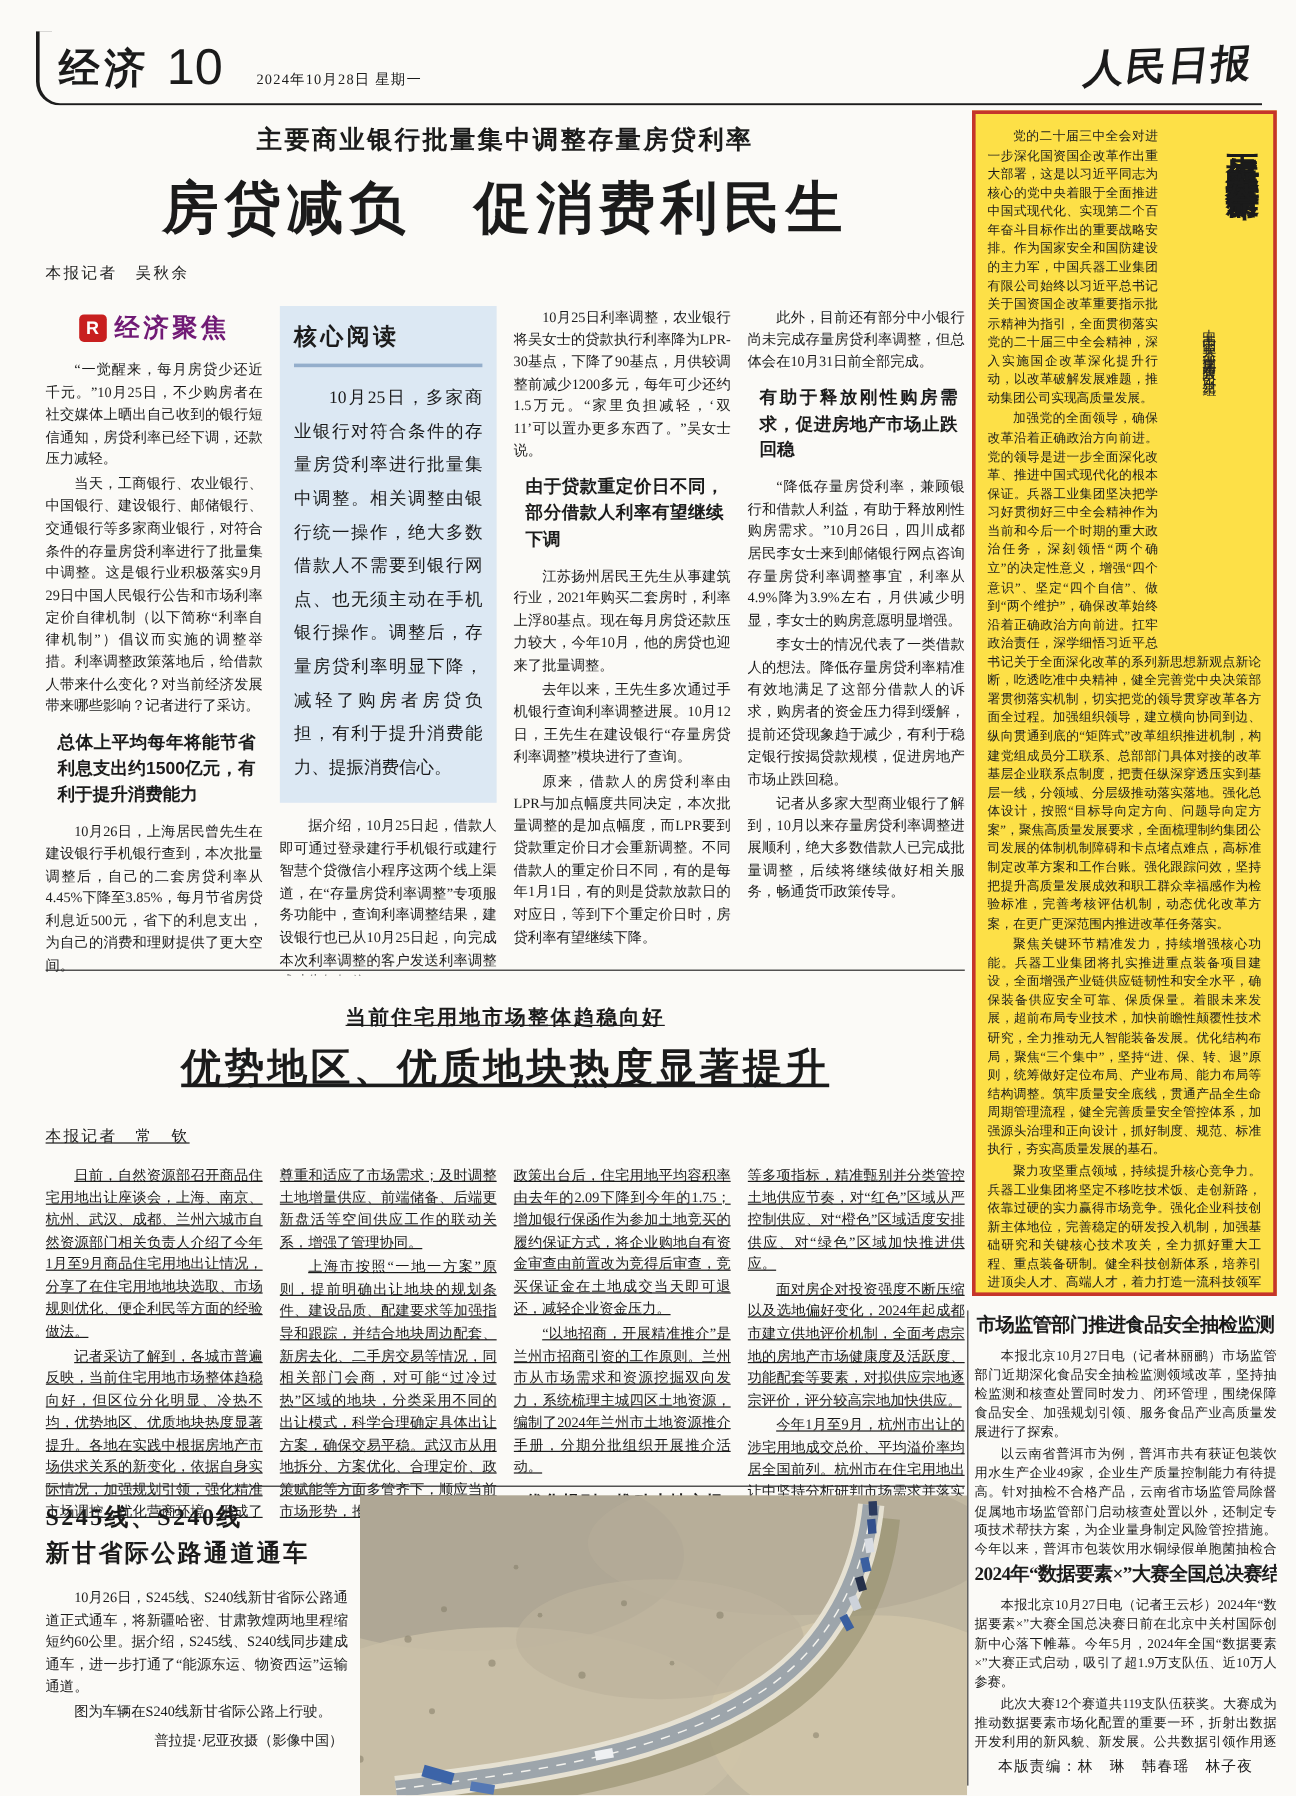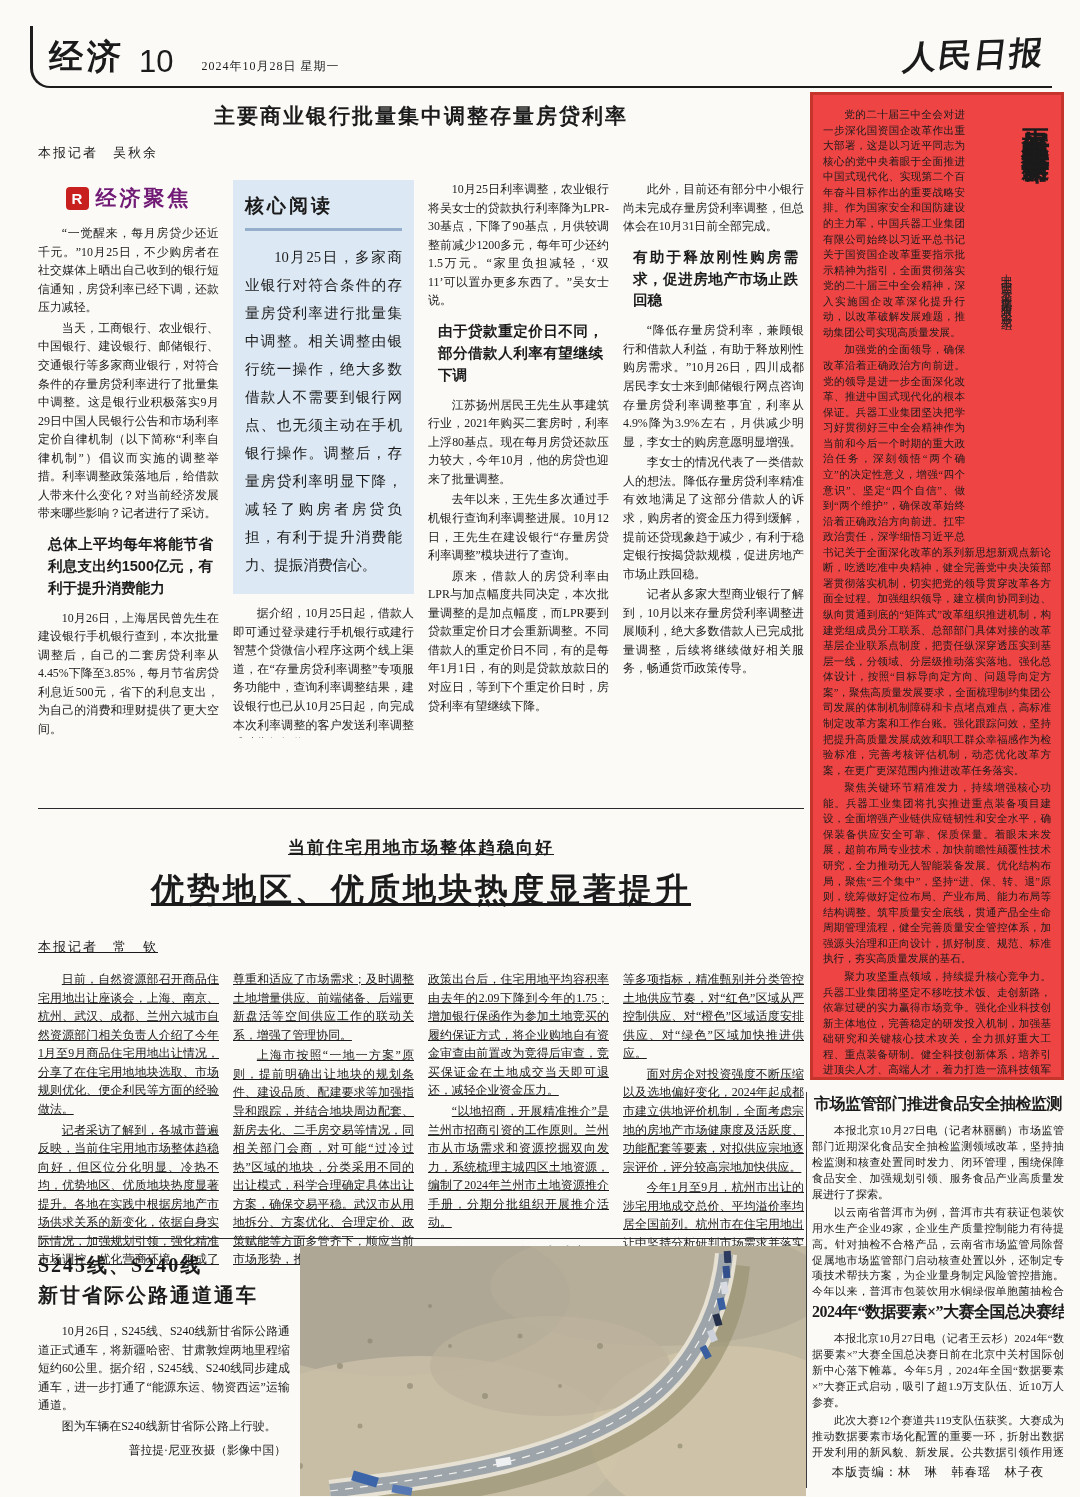--- a/index.html
+++ b/index.html
@@ -12,21 +12,21 @@
     overflow:hidden;
   }
   
   .header {
     position:absolute; left:30px; top:26px; width:1022px; height:62px;
     border-left:3px solid #1c1c1c; border-bottom:2px solid #1c1c1c;
     border-bottom-left-radius:20px;
     display:flex; align-items:flex-end; padding:0 8px 6px 16px;
   }
   .sec-name { font-size:34px; font-weight:700; letter-spacing:4px; }
-  .page-no { font-size:31px; font-weight:500; font-family:"Liberation Sans",sans-serif; margin-left:14px; }
+  .page-no { font-size:42px; font-weight:500; font-family:"Liberation Sans",sans-serif; margin-left:14px; }
   .page-date { font-size:12px; margin-left:28px; margin-bottom:5px; letter-spacing:1px; }
   .masthead { margin-left:auto; font-size:33px; font-weight:700; transform:skewX(-9deg) rotate(-2deg); letter-spacing:2px; margin-bottom:2px; }
 
   
   .bp { font-size:11.9px; line-height:1.56; text-align:justify; text-indent:2em; margin-bottom:2px; }
   .colsub {
     font-family:"Liberation Sans",sans-serif; font-size:14.6px; font-weight:700;
     line-height:1.5; text-align:justify; padding:9px 6px 9px 10px;
   }
 
@@ -63,21 +63,21 @@
   
   .road-story { position:absolute; left:38px; top:1250px; width:252px; height:238px; overflow:hidden; }
   .road-title { text-align:left; font-size:20px; font-weight:700; letter-spacing:2px; line-height:1.5; }
   .road-body { margin-top:12px; }
   .road-credit { text-align:right; font-size:11.8px; margin-top:8px; padding-right:4px; }
   .photo-wrap { position:absolute; left:300px; top:1246px; width:506px; height:250px; overflow:hidden; }
 
   
   .party-box {
     position:absolute; left:810px; top:92px; width:254px; height:988px;
-    border:3px solid #c5352b; background:#ef4444;
+    border:3px solid #c5352b; background:#fde047;
     padding:12px 10px 10px 10px; overflow:hidden;
   }
   .party-float { float:right; height:424px; width:86px; display:flex; justify-content:flex-end; }
   .party-attr {
     writing-mode:vertical-rl; font-size:11.5px; letter-spacing:3px;
     margin-top:158px; margin-right:5px; color:#222;
   }
   .party-title {
     writing-mode:vertical-rl; font-size:28px; font-weight:700; letter-spacing:2px;
     font-family:"Liberation Sans",sans-serif; line-height:1.15;
@@ -98,20 +98,21 @@
 
 <div class="header">
   <span class="sec-name">经济</span>
   <span class="page-no">10</span>
   <span class="page-date">2024年10月28日  星期一</span>
   <span class="masthead">人民日报</span>
 </div>
 
 <div class="top-article">
   <div class="kicker">主要商业银行批量集中调整存量房贷利率</div>
+  <div class="headline">房贷减负　促消费利民生</div>
   <div class="byline">本报记者　吴秋余</div>
   <div class="cols">
     <div class="col">
       <div class="focus-logo">
         <span class="focus-badge">R</span>
         <span class="focus-text">经济聚焦</span>
       </div>
       <p class="bp">“一觉醒来，每月房贷少还近千元。”10月25日，不少购房者在社交媒体上晒出自己收到的银行短信通知，房贷利率已经下调，还款压力减轻。</p>
       <p class="bp">当天，工商银行、农业银行、中国银行、建设银行、邮储银行、交通银行等多家商业银行，对符合条件的存量房贷利率进行了批量集中调整。这是银行业积极落实9月29日中国人民银行公告和市场利率定价自律机制（以下简称“利率自律机制”）倡议而实施的调整举措。利率调整政策落地后，给借款人带来什么变化？对当前经济发展带来哪些影响？记者进行了采访。</p>
       <h3 class="colsub">总体上平均每年将能节省利息支出约1500亿元，有利于提升消费能力</h3>

